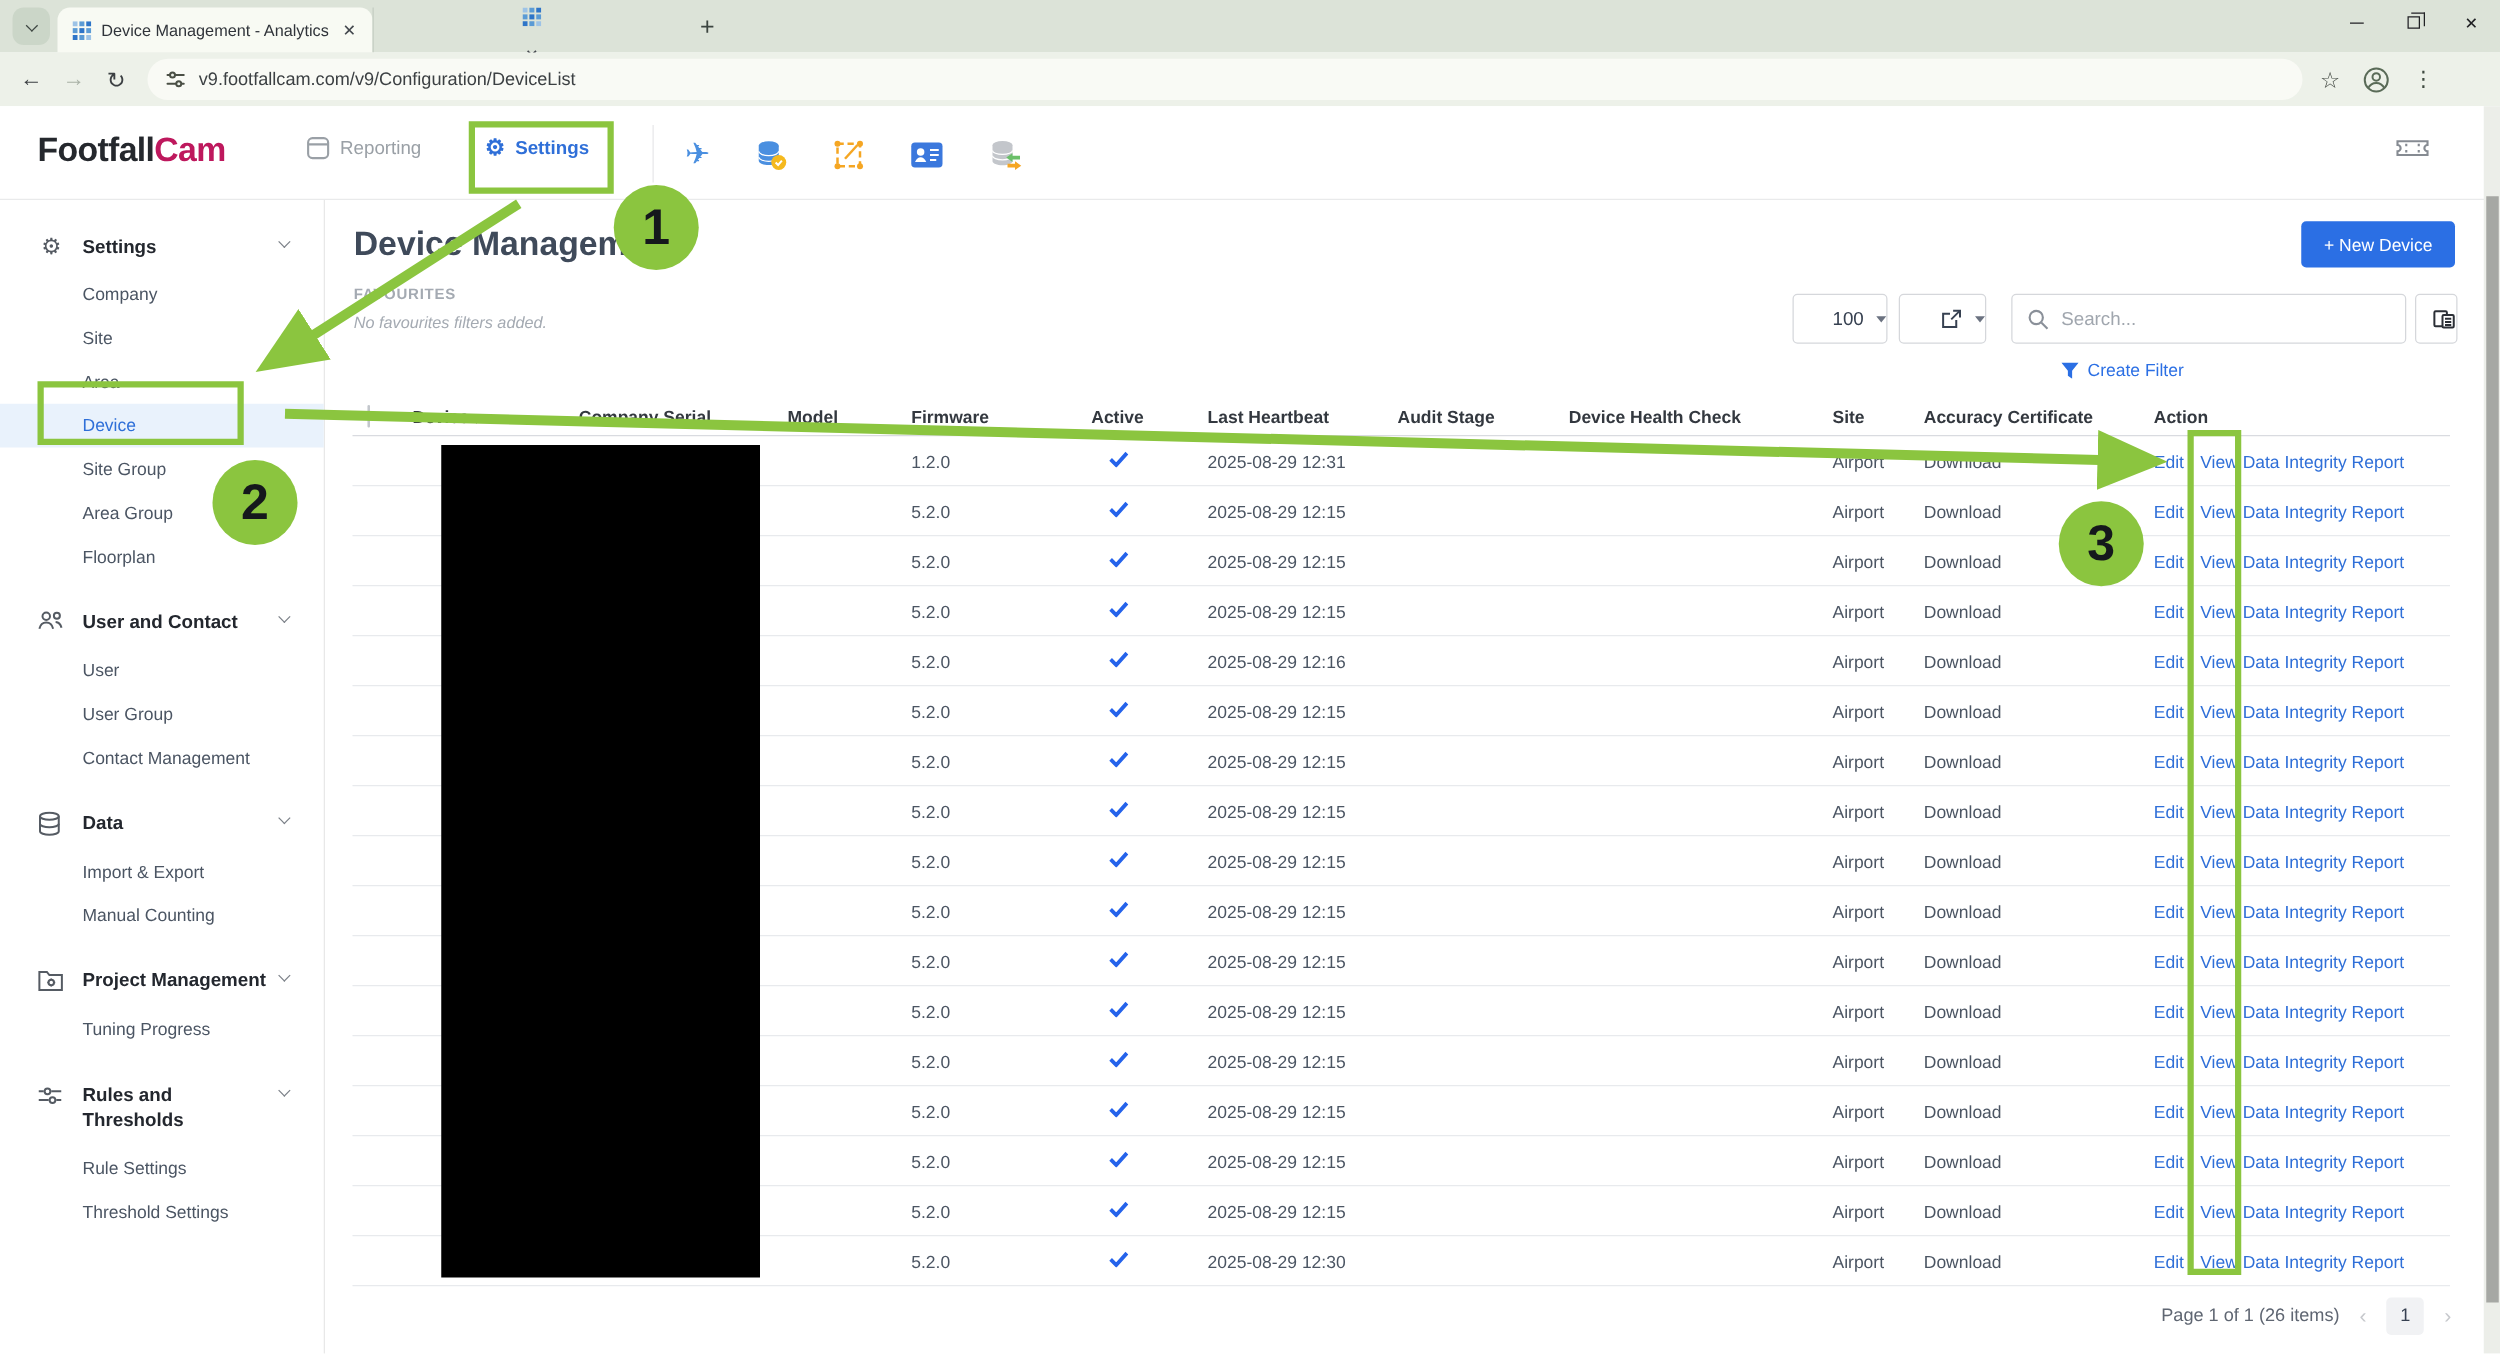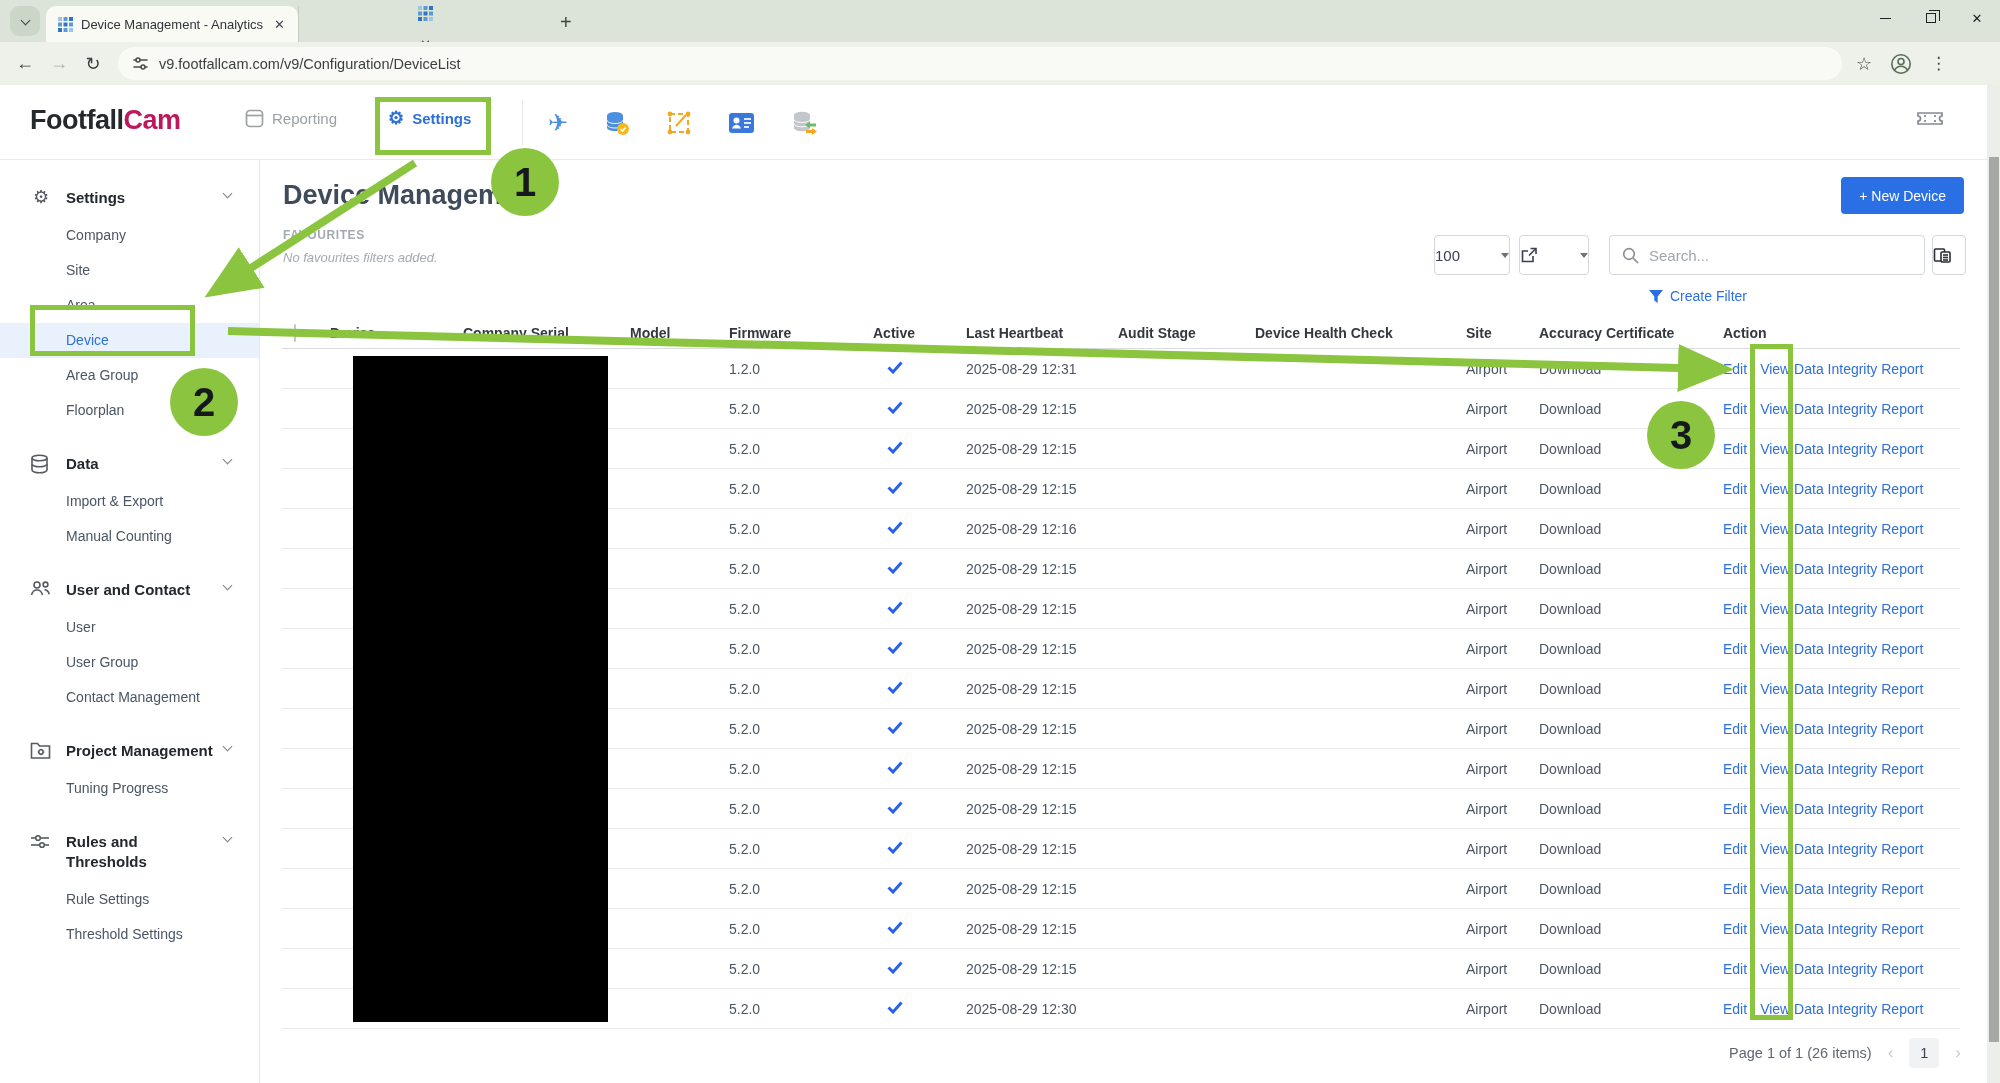--- a/index.html
+++ b/index.html
@@ -57,21 +57,21 @@
   .side-head .chev { position:absolute; right:28px; top:10px; }
   .side-item { padding:8px 0 8px 66px; font-size:14px; color:#4b5563; line-height:1.35; }
   .side-item.selected { background:#e9f2fc; color:#2e6fd8; }
 
   
   .main { position:absolute; left:260px; top:160px; right:13px; bottom:0; background:#fff; }
   .page-title { position:absolute; left:23px; top:20px; font-size:27px; font-weight:bold; color:#3f4a5a; }
   .fav-label { position:absolute; left:23px; top:68px; font-size:12px; font-weight:bold; letter-spacing:0.6px; color:#a4aab2; }
   .fav-empty { position:absolute; left:23px; top:90px; font-size:13px; font-style:italic; color:#a4aab2; }
   .btn-new { position:absolute; right:23px; top:17px; height:37px; padding:0 18px; background:#2b6fe4; color:#fff; font-size:14px; border:none; border-radius:4px; display:flex; align-items:center; }
-  .toolbar-box { position:absolute; top:75px; height:40px; border:1px solid #d5d7db; border-radius:4px; background:#fff; display:flex; align-items:center; justify-content:space-between; gap:10px; font-size:15px; color:#374151; }
+  .toolbar-box { position:absolute; top:75px; height:40px; border:1px solid #d5d7db; border-radius:4px; background:#fff; display:flex; align-items:center; justify-content:flex-end; gap:10px; font-size:15px; color:#374151; }
   .tb-pagesize { left:1174px; width:76px; }
   .tb-export { left:1259px; width:70px; }
   .tb-search { left:1349px; width:316px; justify-content:flex-start; padding:0 12px; gap:10px; }
   .tb-search input { border:none; outline:none; font-size:15px; color:#374151; width:250px; font-family:"Liberation Sans",sans-serif; background:transparent; }
   .tb-search input::placeholder { color:#a0a6ae; }
   .tb-chooser { left:1672px; width:34px; }
   .caret { width:0; height:0; border-left:4.5px solid transparent; border-right:4.5px solid transparent; border-top:5.5px solid #6b7280; display:inline-block; }
   .create-filter { position:absolute; left:1389px; top:128px; display:flex; align-items:center; gap:7px; font-size:14px; color:#2b6fe4; }
 
   
@@ -295,60 +295,61 @@
         <span class="ico gear" style="color:#555b63;">⚙</span>
         <span class="ttl">Settings</span>
         <span class="chev"></span>
       </div>
       <div>
 
       <div class="side-item"><span>Company</span></div>
           <div class="side-item"><span>Site</span></div>
           <div class="side-item"><span>Area</span></div>
           <div class="side-item selected"><span>Device</span></div>
+          <div class="side-item"><span>Site Group</span></div>
           <div class="side-item"><span>Area Group</span></div>
           <div class="side-item"><span>Floorplan</span></div>
-        </div>
-    </div>
-    <div class="side-section">
-      <div class="side-head">
-        <span class="ico ico-svg">
-          <svg width="19" height="20" viewBox="0 0 19 20" fill="none" stroke="#555b63" stroke-width="1.6">
-              <ellipse cx="9.5" cy="4" rx="7.5" ry="2.8"></ellipse>
-              <path d="M2 4v12c0 1.5 3.4 2.8 7.5 2.8s7.5-1.3 7.5-2.8V4"></path>
-              <path d="M2 10c0 1.5 3.4 2.8 7.5 2.8S17 11.5 17 10"></path>
-            </svg>
-        </span>
-        <span class="ttl">Data</span>
-        <span class="chev"></span>
-      </div>
-      <div>
-
-      <div class="side-item"><span>Import &amp; Export</span></div>
-          <div class="side-item"><span>Manual Counting</span></div>
         </div>
     </div>
     <div class="side-section">
       <div class="side-head">
         <span class="ico ico-svg">
           <svg width="21" height="18" viewBox="0 0 21 18" fill="none" stroke="#555b63" stroke-width="1.6">
               <circle cx="7" cy="5" r="3"></circle>
               <path d="M1.5 15c.8-3.4 2.9-5 5.5-5s4.7 1.6 5.5 5"></path>
               <circle cx="15.5" cy="4.5" r="2.4"></circle>
               <path d="M14.5 9.6c2.3.2 4 1.7 4.7 4.6"></path>
             </svg>
         </span>
         <span class="ttl">User and Contact</span>
         <span class="chev"></span>
       </div>
       <div>
 
       <div class="side-item"><span>User</span></div>
           <div class="side-item"><span>User Group</span></div>
           <div class="side-item"><span>Contact Management</span></div>
+        </div>
+    </div>
+    <div class="side-section">
+      <div class="side-head">
+        <span class="ico ico-svg">
+          <svg width="19" height="20" viewBox="0 0 19 20" fill="none" stroke="#555b63" stroke-width="1.6">
+              <ellipse cx="9.5" cy="4" rx="7.5" ry="2.8"></ellipse>
+              <path d="M2 4v12c0 1.5 3.4 2.8 7.5 2.8s7.5-1.3 7.5-2.8V4"></path>
+              <path d="M2 10c0 1.5 3.4 2.8 7.5 2.8S17 11.5 17 10"></path>
+            </svg>
+        </span>
+        <span class="ttl">Data</span>
+        <span class="chev"></span>
+      </div>
+      <div>
+
+      <div class="side-item"><span>Import &amp; Export</span></div>
+          <div class="side-item"><span>Manual Counting</span></div>
         </div>
     </div>
     <div class="side-section">
       <div class="side-head">
         <span class="ico ico-svg">
           <svg width="21" height="19" viewBox="0 0 21 19" fill="none" stroke="#555b63" stroke-width="1.6">
               <path d="M1.5 4.5v-2h6l2 2.5h10v12h-18z"></path>
               <circle cx="11" cy="11" r="2.2"></circle>
               <path d="M11 7.8v1M11 13.2v1M7.8 11h1M13.2 11h1" stroke-width="1.3"></path>
             </svg>

